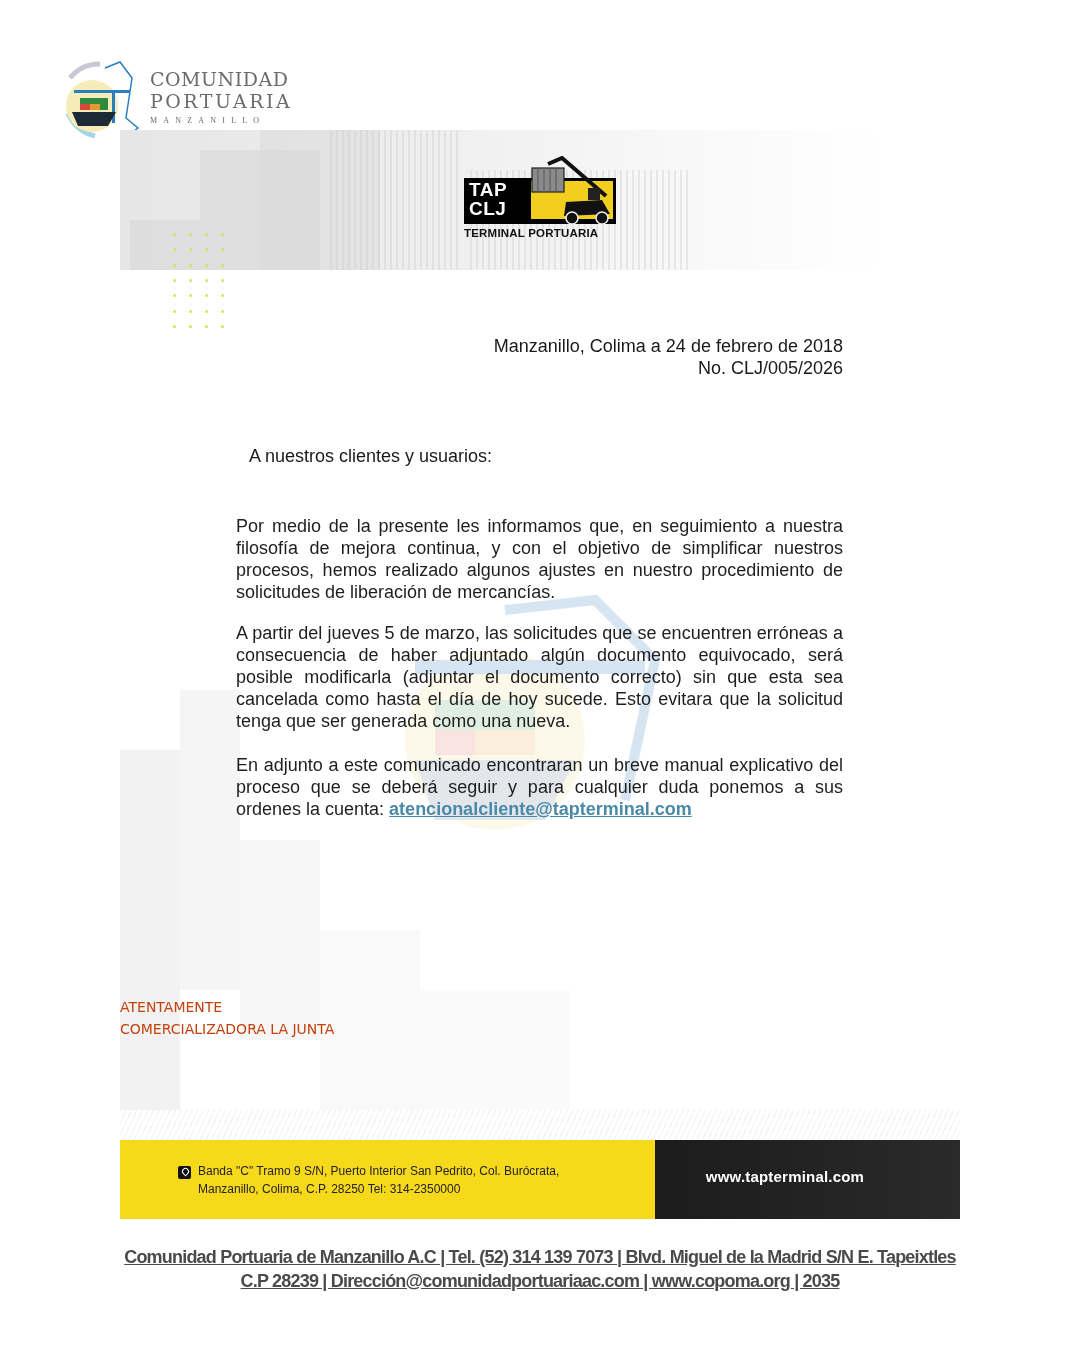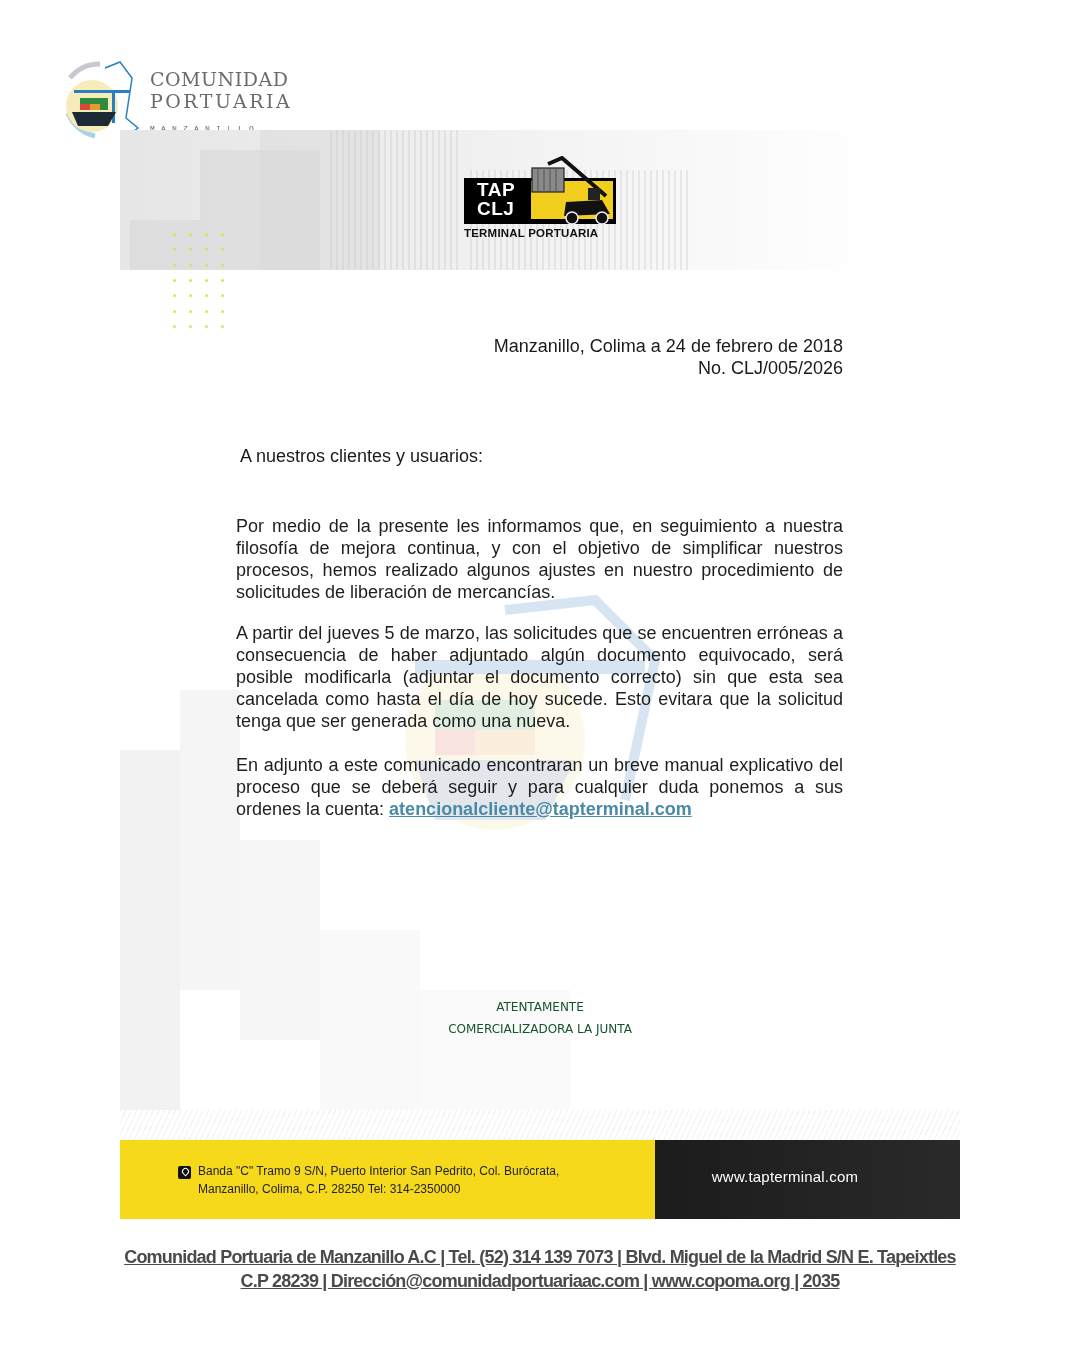--- a/index.html
+++ b/index.html
@@ -12,21 +12,21 @@
     
     .cp-logo { position: absolute; left: 60px; top: 58px; width: 230px; height: 82px; }
     .cp-emblem { position: absolute; left: 0; top: 0; width: 90px; height: 82px; }
     .cp-text { position: absolute; left: 90px; top: 10px; }
     .cp-line1, .cp-line2 {
       font-family: "DejaVu Serif", serif; color: #6b6b6b; font-size: 19px; line-height: 22px;
       letter-spacing: 0.5px; font-weight: normal;
     }
     .cp-line2 { letter-spacing: 2.5px; text-align: center; }
     .cp-line3 {
-      font-family: Liberation Mono, monospace; color: #6b6b6b; font-size: 8px; letter-spacing: 6.2px; margin-top: 12px;
+      font-family: Liberation Serif, serif; color: #6b6b6b; font-size: 8px; letter-spacing: 6.2px; margin-top: 4px;
     }
 
     
     .sheet { position: absolute; left: 120px; top: 130px; width: 840px; height: 1090px; background: #fff; }
     .hero {
       position: absolute; left: 0; top: 0; width: 760px; height: 140px;
       background: linear-gradient(90deg, #e6e6e6 0%, #ededed 35%, #f4f4f4 60%, #fbfbfb 85%, #ffffff 100%);
       overflow: hidden;
     }
     .hero .cont { position: absolute; background: rgba(210,210,210,0.45); }
@@ -38,69 +38,69 @@
     .dot { position: absolute; width: 3px; height: 3px; border-radius: 50%; background: #e5dc5a; }
 
     
     .tap-logo { position: absolute; left: 344px; top: 26px; width: 155px; height: 86px; }
     .tap-box {
       position: absolute; left: 0; top: 22px; width: 150px; height: 44px;
       background: #000; border: 1px solid #000;
     }
     .tap-yellow { position: absolute; left: 66px; top: 2px; width: 82px; height: 38px; background: #f2cf1f; }
     .tap-words {
-      position: absolute; left: 4px; top: 1px; color: #fff; font-weight: bold; font-size: 19px; line-height: 19px; letter-spacing: 0.5px; margin-left: 8px;
+      position: absolute; left: 4px; top: 1px; color: #fff; font-weight: bold; font-size: 19px; line-height: 19px; letter-spacing: 0.5px;
     }
     .tap-sub {
       position: absolute; left: 0; top: 71px; font-size: 11.5px; font-weight: bold; color: #111; letter-spacing: 0.2px; white-space: nowrap;
     }
 
     
     .watermark { position: absolute; left: 255px; top: 450px; width: 360px; height: 260px; opacity: 0.22; }
 
     
     .mosaic { position: absolute; left: 0; top: 560px; width: 780px; height: 420px; }
     .mosaic div { position: absolute; background: rgba(230,230,230,0.5); }
 
     .hatch {
       position: absolute; left: 0; top: 980px; width: 840px; height: 30px;
       background: repeating-linear-gradient(115deg, #f1f1f1 0 1px, #ffffff 1px 5px);
     }
 
     
     .date-block { position: absolute; right: 117px; top: 205px; text-align: right; font-size: 18px; line-height: 22px; color: #1a1a1a; }
-    .salutation { position: absolute; left: 120px; top: 315px; font-size: 18px; line-height: 22px; }
+    .salutation { position: absolute; left: 129px; top: 315px; font-size: 18px; line-height: 22px; }
     .para { position: absolute; left: 116px; width: 607px; font-size: 18px; line-height: 22px; text-align: justify; color: #1e1e1e; }
     .p1 { top: 361px; margin-top: 24px; }
     .p2 { top: 492px; }
     .p3 { top: 624px; }
     .email-link { color: #4a8aa8; text-decoration: underline; font-weight: bold; }
 
     .signature {
-      position: absolute; left: 0; width: 840px; top: 866px; text-align: center;
-      font-family: "DejaVu Sans", sans-serif; font-size: 12px; line-height: 22px; color: #14532d;
+      position: absolute; left: 0; width: 840px; top: 866px; text-align: left;
+      font-family: "DejaVu Sans", sans-serif; font-size: 14px; line-height: 22px; color: #c2410c;
     }
 
     
     .band-yellow {
       position: absolute; left: 0; top: 1010px; width: 535px; height: 79px; background: #f7d91c;
     }
     .band-dark {
       position: absolute; left: 535px; top: 1010px; width: 305px; height: 79px;
       background: linear-gradient(90deg, #1c1c1c, #2a2a2a);
     }
     .pin-icon {
       position: absolute; left: 58px; top: 26px; width: 13px; height: 13px; background: #111; border-radius: 2px;
     }
     .pin-icon::after {
       content: ""; position: absolute; left: 4px; top: 2px; width: 5px; height: 5px; border-radius: 50% 50% 50% 0;
       border: 1px solid #fff; transform: rotate(-45deg);
     }
     .addr { position: absolute; left: 78px; top: 22px; font-size: 12px; line-height: 18px; color: #222; font-family: "Liberation Sans Narrow", "Liberation Sans", sans-serif; }
-    .web { position: absolute; left: 0; width: 260px; top: 28px; text-align: center; color: #fff; font-size: 15px; font-weight: normal; letter-spacing: 0.2px; }
+    .web { position: absolute; left: 0; width: 260px; top: 28px; text-align: center; color: #fff; font-size: 15px; font-weight: bold; letter-spacing: 0.2px; }
 
     
     .credits {
       position: absolute; left: 0; width: 1080px; top: 1245px; text-align: center;
       font-family: "Liberation Sans", sans-serif; font-size: 18px; line-height: 24px; font-weight: bold; color: #4a4a4a; letter-spacing: -0.8px; text-decoration: underline;
     }
   </style>
 </head>
 <body>
 

